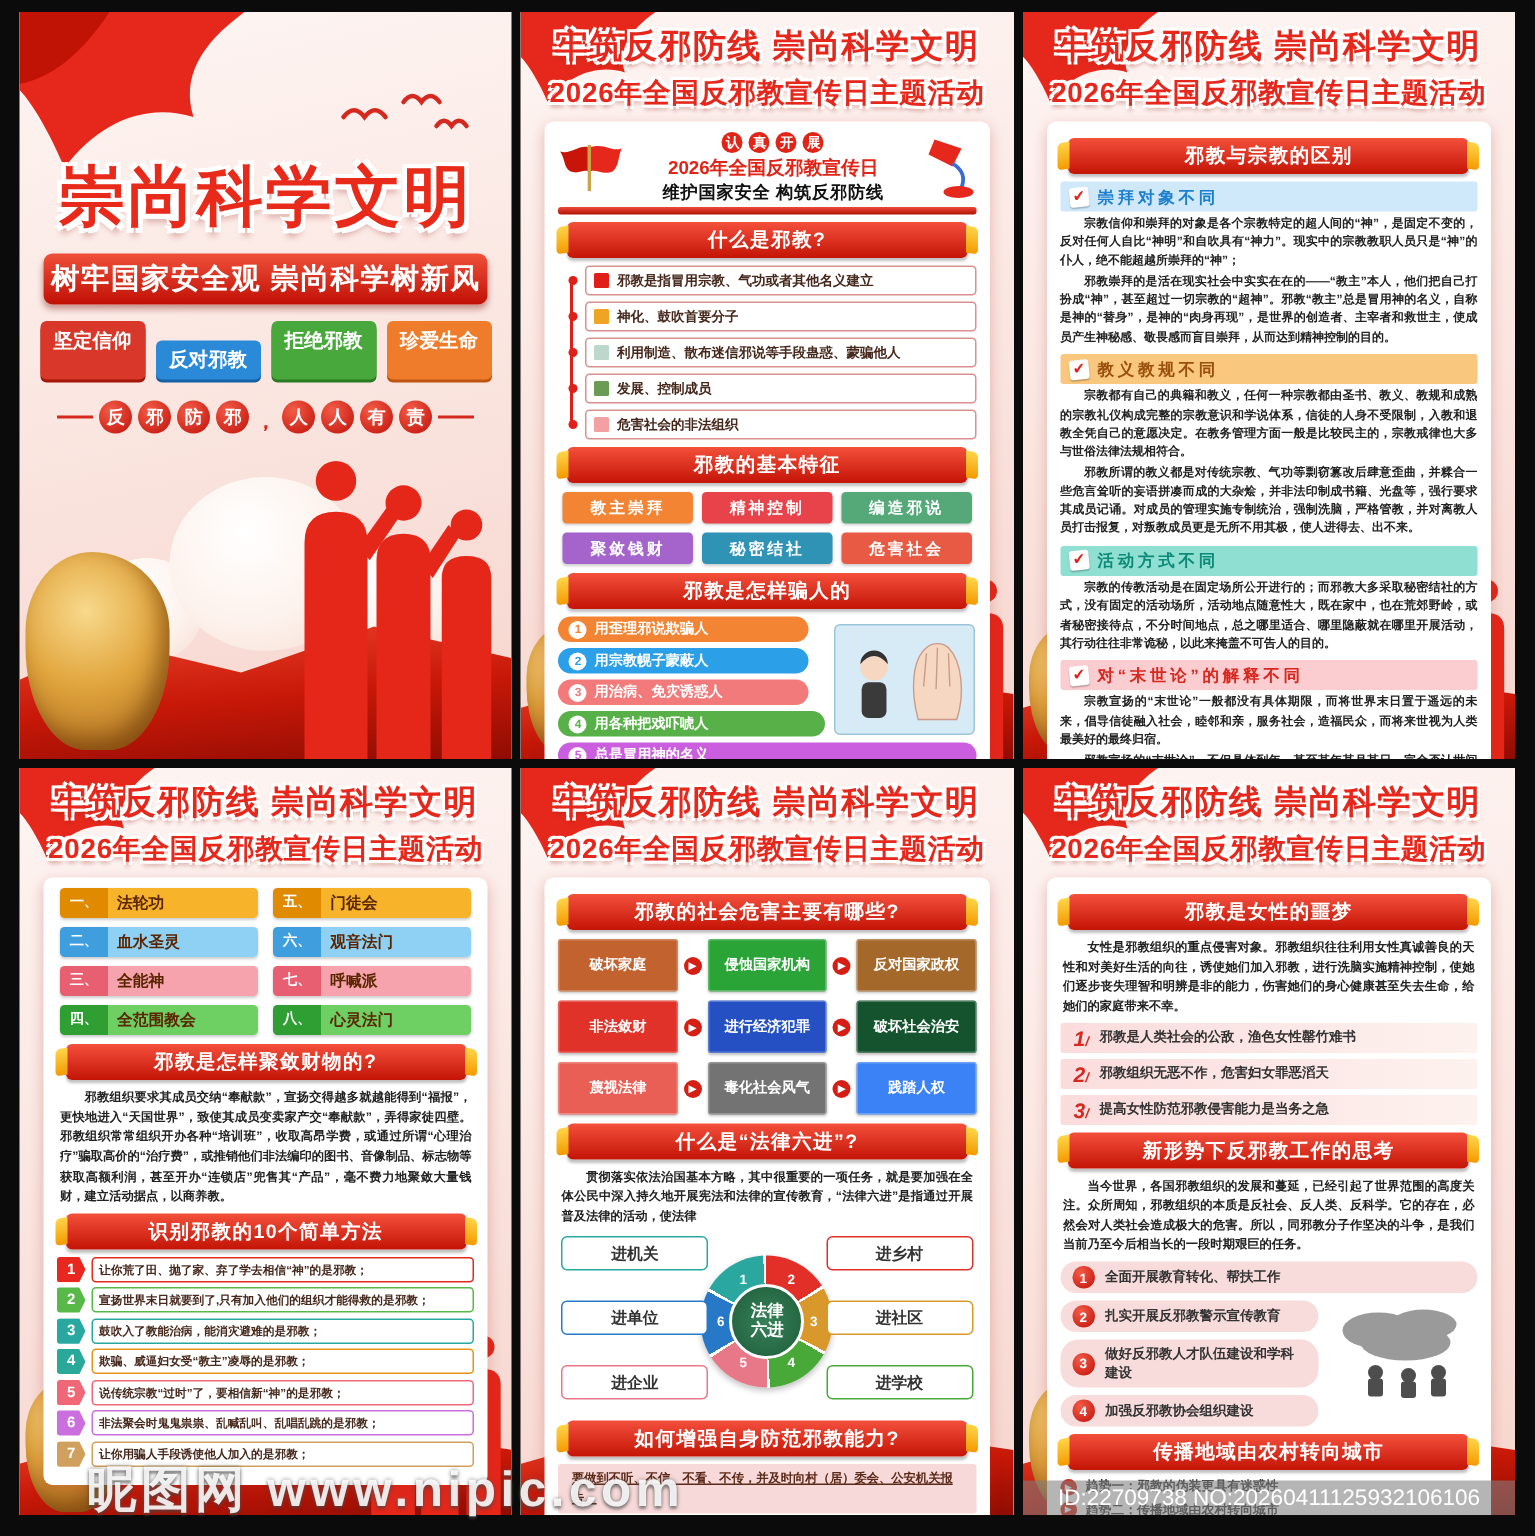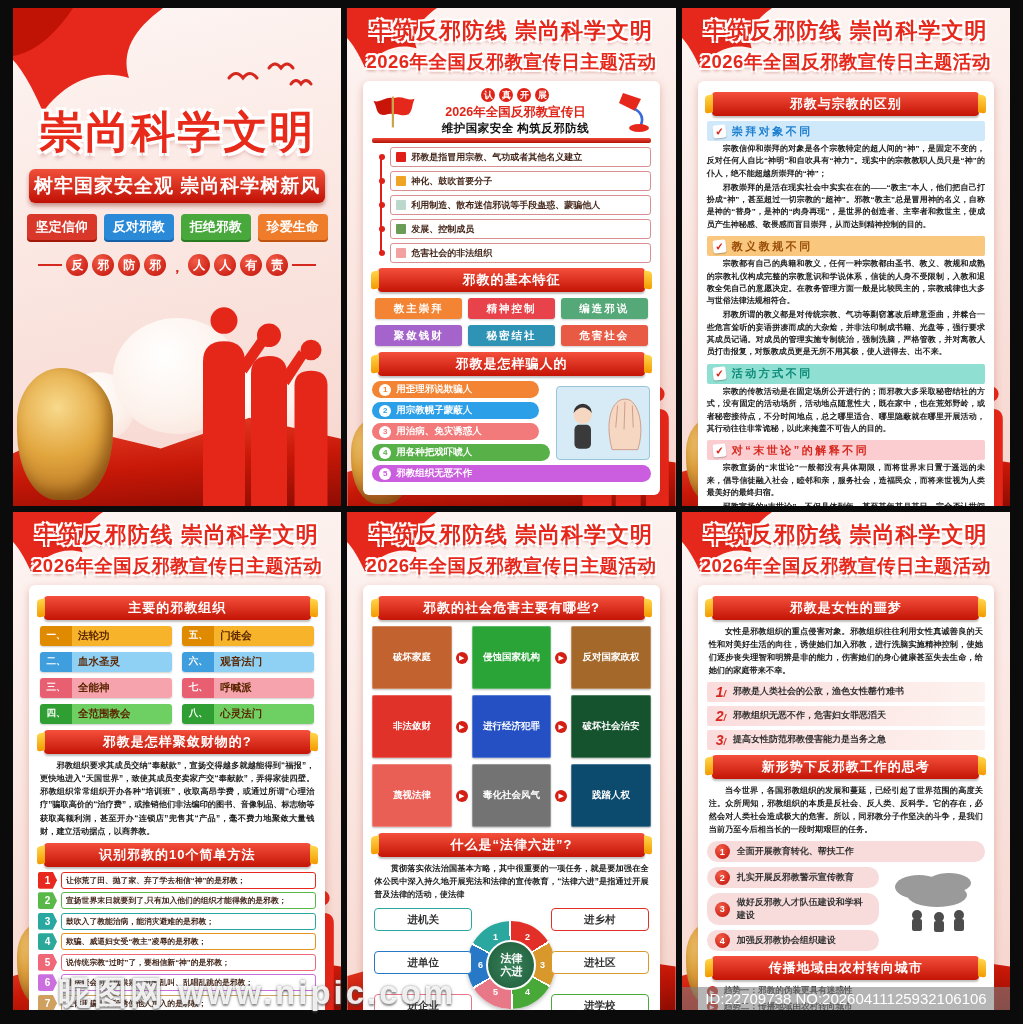--- a/index.html
+++ b/index.html
@@ -46,21 +46,21 @@
   
   .p1-title{position:relative;z-index:2;margin-top:98px;text-align:center;font-size:44px;font-weight:900;
     color:#e82a1a;line-height:1.16;letter-spacing:2px;
     text-shadow:-3px -3px 0 #fff,3px -3px 0 #fff,-3px 3px 0 #fff,3px 3px 0 #fff,0 5px 4px rgba(150,30,20,.35);}
   .p1-sub{position:relative;z-index:2;margin:12px auto 0;width:90%;box-sizing:border-box;
     background:linear-gradient(180deg,#f0503a,#c01005);color:#fff;font-size:19px;font-weight:900;
     text-align:center;padding:4px 0;border-radius:6px;letter-spacing:1px;box-shadow:0 3px 4px rgba(120,10,0,.4);}
   .p1-badges{position:relative;z-index:2;display:flex;gap:7px;justify-content:center;margin-top:11px;}
   .p1-badge{color:#fff;font-weight:bold;font-size:13px;padding:4px 9px;border-radius:4px;}
   .p1-badge.b1{background:#d8372a;box-shadow:0 2px 0 #a31708;}
-  .p1-badge.b2{background:#2a8ad8;box-shadow:0 2px 0 #1561a8;}
+  .p1-badge.b2{background:#2a8ad8;box-shadow:0 2px 0 #1561a8;margin-top:13px;}
   .p1-badge.b3{background:#48a83c;box-shadow:0 2px 0 #2a7a22;}
   .p1-badge.b4{background:#ef7c2a;box-shadow:0 2px 0 #bf5410;}
   .p1-slogan{position:relative;z-index:2;display:flex;align-items:center;justify-content:center;gap:4px;margin-top:13px;}
   .sl-line{width:24px;height:2px;background:#d5281e;}
   .sl-circ{width:22px;height:22px;border-radius:50%;background:radial-gradient(circle at 35% 30%,#f35c48,#c01008);
     color:#fff;font-size:12px;font-weight:bold;display:flex;align-items:center;justify-content:center;}
   .sl-comma{color:#d5281e;font-weight:900;font-size:14px;margin:6px 0 0;}
   .p1-para{position:relative;z-index:2;margin:13px 22px 0;font-size:11.5px;font-weight:bold;color:#3a3a3a;
     line-height:1.95;text-align:justify;}
   
@@ -126,25 +126,25 @@
     color:#46281c;display:flex;align-items:center;padding:2px 4px;}
   .ten-item.m1 .tennum{background:#e8281e}.ten-item.m1 .tentxt{border-color:#e8281e}
   .ten-item.m2 .tennum{background:#58b848}.ten-item.m2 .tentxt{border-color:#58b848}
   .ten-item.m3 .tennum{background:#28a8a0}.ten-item.m3 .tentxt{border-color:#28a8a0}
   .ten-item.m4 .tennum{background:#2aa89a}.ten-item.m4 .tentxt{border-color:#e8921e}
   .ten-item.m5 .tennum{background:#f06878}.ten-item.m5 .tentxt{border-color:#f06878}
   .ten-item.m6 .tennum{background:#cb6ede}.ten-item.m6 .tentxt{border-color:#cb6ede}
   .ten-item.m7 .tennum{background:#cfa05e}.ten-item.m7 .tentxt{border-color:#cfa05e}
   
   .harm-row{display:flex;align-items:center;gap:4px;margin:6px 0;}
-  .harm{flex:1;color:#fff;font-weight:bold;font-size:9.5px;text-align:center;padding:25px 0;border-radius:2px;
+  .harm{flex:1;color:#fff;font-weight:bold;font-size:9.5px;text-align:center;padding:11px 0;border-radius:2px;
     box-shadow:inset 0 0 0 1px rgba(255,255,255,.25),0 1px 2px rgba(0,0,0,.25);}
   .harm.h1{background:#c2622e}.harm.h2{background:#2aa337}.harm.h3{background:#a3682a}
   .harm.h4{background:#e03228}.harm.h5{background:#2450c4}.harm.h6{background:#14532d}
-  .harm.h7{background:#ea5f55}.harm.h8{background:#737373}.harm.h9{background:#0c4a6e}
+  .harm.h7{background:#ea5f55}.harm.h8{background:#737373}.harm.h9{background:#3b82f6}
   .harrow{flex:0 0 12px;width:12px;height:12px;border-radius:50%;background:#d51f14;color:#fff;font-size:7px;
     display:flex;align-items:center;justify-content:center;}
   .harrow::before{content:"▶";}
   .p5p{font-size:8.2px;line-height:1.6;color:#222;text-align:justify;margin:2px 2px;text-indent:2em;font-weight:600;}
   .wheel-wrap{position:relative;height:122px;margin:3px 0 2px;}
   .wheel{position:absolute;left:50%;top:50%;transform:translate(-50%,-50%);width:88px;height:88px;border-radius:50%;
     background:conic-gradient(#e23028 0deg 57deg,#fff 57deg 60deg,#d9982b 60deg 117deg,#fff 117deg 120deg,
     #48a838 120deg 177deg,#fff 177deg 180deg,#e87888 180deg 237deg,#fff 237deg 240deg,
     #2878c8 240deg 297deg,#fff 297deg 300deg,#2aa8a0 300deg 357deg,#fff 357deg 360deg);
     box-shadow:0 2px 4px rgba(0,0,0,.25);}
@@ -287,20 +287,21 @@
           <div class="b-l1">2026年全国反邪教宣传日</div>
           <div class="b-l2">维护国家安全 构筑反邪防线</div>
         </div>
         <svg width="36" height="42" viewBox="0 0 36 42">
             <path d="M8 2 L26 8 L20 20 L4 12 Z" fill="#e6281c"></path>
             <path d="M20 18 Q30 24 26 34" stroke="#3a6bd8" stroke-width="2.5" fill="none"></path>
             <ellipse cx="24" cy="37" rx="10" ry="4" fill="#e6281c"></ellipse>
           </svg>
       </div>
       <div class="b-rule"></div>
+      <div class="ribbon">什么是邪教?</div>
       <div class="qlist">
         <div class="qrow q1">
             <span class="sq"></span>
             <span>邪教是指冒用宗教、气功或者其他名义建立</span>
           </div>
         <div class="qrow q2">
             <span class="sq"></span>
             <span>神化、鼓吹首要分子</span>
           </div>
         <div class="qrow q3">
@@ -338,21 +339,21 @@
         <div class="tbar t3">
             <span class="tnum">3</span>
             <span>用治病、免灾诱惑人</span>
           </div>
         <div class="tbar t4">
             <span class="tnum">4</span>
             <span>用各种把戏吓唬人</span>
           </div>
         <div class="tbar t5">
             <span class="tnum">5</span>
-            <span>邪教组织无恶不作</span>
+            <span>总是冒用神的名义</span>
           </div>
 
         <div class="cartoon">
           <svg viewBox="0 0 100 70" width="100%" height="100%">
               <rect width="100" height="70" fill="#d6ebf5"></rect>
               <path d="M60 64 C54 42 56 20 66 12 C70 8 78 8 82 12 C92 22 94 46 88 64 Z" fill="#f6d7c2" stroke="#cc9988" stroke-width="1"></path>
               <path d="M66 16 L64 40 M74 12 L73 42 M82 16 L83 40" stroke="#cc9988" stroke-width="1" fill="none"></path>
               <circle cx="28" cy="26" r="10" fill="#f6d7c2"></circle>
               <path d="M18 24 a10 10 0 0 1 20 0 q-10 -12 -20 0" fill="#333"></path>
               <rect x="19" y="37" width="18" height="26" rx="5" fill="#3a3a3a"></rect>
@@ -427,21 +428,20 @@
           <path d="M44 140 V50 Q44 38 56 38 Q68 38 68 50 V140 Z"></path>
           <circle cx="84" cy="34" r="7"></circle>
           <path d="M73 140 V58 Q73 48 84 48 Q95 48 95 58 V140 Z"></path>
         </g>
       </svg>
     <div class="hdr">
       <div class="h1">牢筑反邪防线 崇尚科学文明</div>
       <div class="h2">2026年全国反邪教宣传日主题活动</div>
     </div>
     <div class="card">
-      <div class="ribbon">主要的邪教组织</div>
       <div class="orgs">
         <div class="org ca">
             <span class="onum">一、</span>
             <span class="oname">法轮功</span>
           </div>
         <div class="org ca">
             <span class="onum">五、</span>
             <span class="oname">门徒会</span>
           </div>
         <div class="org cb">

